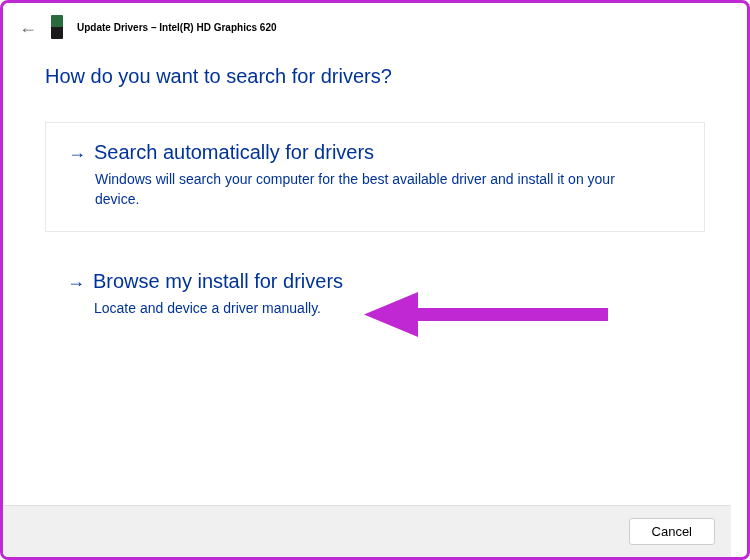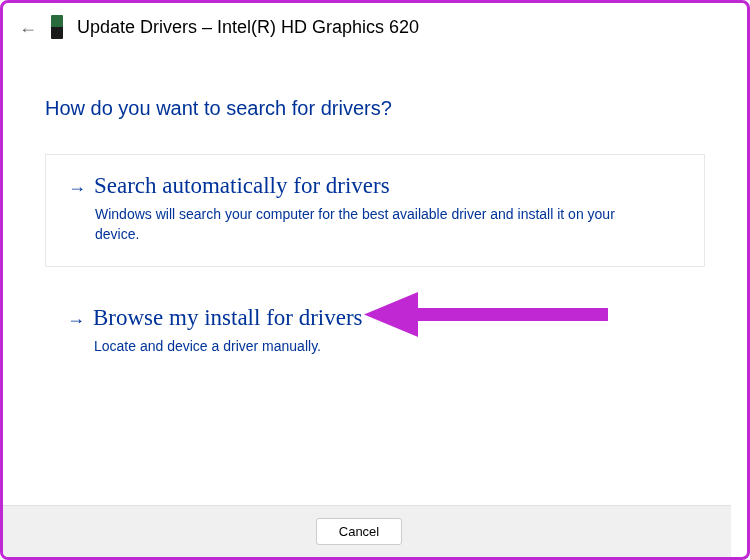--- a/index.html
+++ b/index.html
@@ -28,33 +28,33 @@
       font-size: 18px;
       cursor: pointer;
     }
     .device-icon {
       width: 12px;
       height: 24px;
       background: linear-gradient(to bottom, #2a6b3e 0%, #2a6b3e 50%, #1a1a1a 50%, #1a1a1a 100%);
       border-radius: 1px;
     }
     .header-title {
-      font-size: 18px;
+      font-size: 10px;
       color: #000;
-      font-weight: 400;
+      font-weight: 700;
     }
     .content {
       padding: 8px 42px 0 42px;
     }
     .main-heading {
       color: #003399;
       font-size: 20px;
       font-weight: 400;
       margin-bottom: 34px;
-      margin-top: 38px;
+      margin-top: 6px;
     }
     .option-box {
       border: 1px solid #e8e8e8;
       padding: 18px 22px 22px 22px;
       margin-bottom: 28px;
       cursor: pointer;
     }
     .option-box.no-border {
       border: none;
       padding-top: 10px;
@@ -64,42 +64,41 @@
       align-items: center;
       gap: 8px;
       margin-bottom: 6px;
     }
     .option-arrow {
       color: #003399;
       font-size: 18px;
     }
     .option-title {
       color: #003399;
-      font-size: 23px;
+      font-size: 20px;
       font-weight: 400;
-      font-family: Liberation Serif, serif;
     }
     .option-desc {
       color: #003399;
       font-size: 14px;
       margin-left: 27px;
       line-height: 1.4;
       max-width: 540px;
     }
     .footer {
       position: absolute;
       bottom: 0;
       left: 0;
       right: 16px;
       height: 52px;
       background: #f0f0f0;
       border-top: 1px solid #e0e0e0;
       display: flex;
       align-items: center;
-      justify-content: center;
+      justify-content: flex-end;
       padding-right: 16px;
     }
     .cancel-btn {
       background: #fff;
       border: 1px solid #ccc;
       padding: 5px 22px;
       font-size: 13px;
       font-family: inherit;
       cursor: pointer;
       border-radius: 3px;

